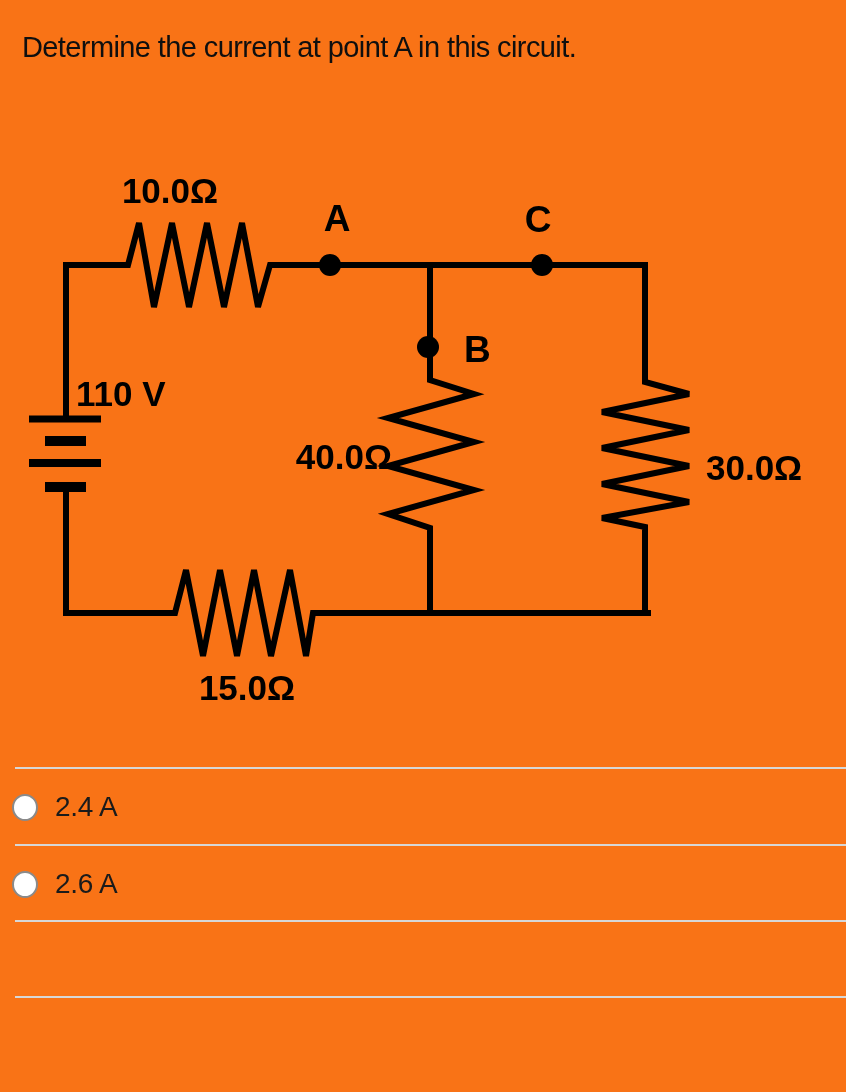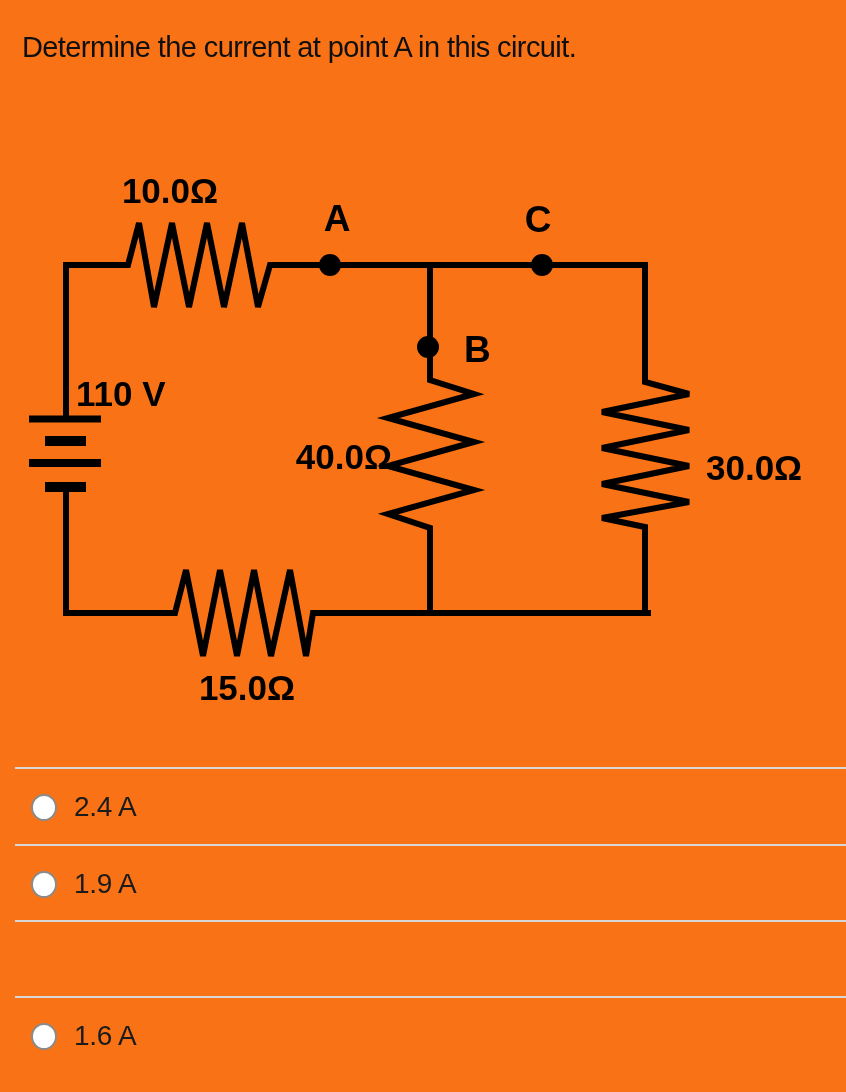--- a/index.html
+++ b/index.html
@@ -45,21 +45,21 @@
     height: 2px;
     background: #d7d7d7;
   }
   .option-row {
     position: absolute;
     left: 0;
     width: 846px;
     height: 76px;
     display: flex;
     align-items: center;
-    padding-left: 31px;
+    padding-left: 12px;
     cursor: pointer;
     text-align: center;
   }
   .radio {
     width: 26px;
     height: 27px;
     border: 2.5px solid #8a8a8a;
     border-radius: 50%;
     background: #ffffff;
     flex: 0 0 auto;
@@ -114,24 +114,20 @@
 
   <div class="divider" style="top:767px"></div>
   <div class="option-row" style="top:769px">
     <span class="radio"></span>
     <span class="option-label">2.4 A</span>
   </div>
 
   <div class="divider" style="top:844px"></div>
   <div class="option-row" style="top:846px">
     <span class="radio"></span>
-    <span class="option-label">1.9 A</span>
+    <span class="option-label">2.6 A</span>
   </div>
 
   <div class="divider" style="top:920px"></div>
 
   <div class="divider" style="top:996px"></div>
-  <div class="option-row" style="top:998px">
-    <span class="radio"></span>
-    <span class="option-label">1.6 A</span>
-  </div>
 
 </div>
 
 </body></html>

